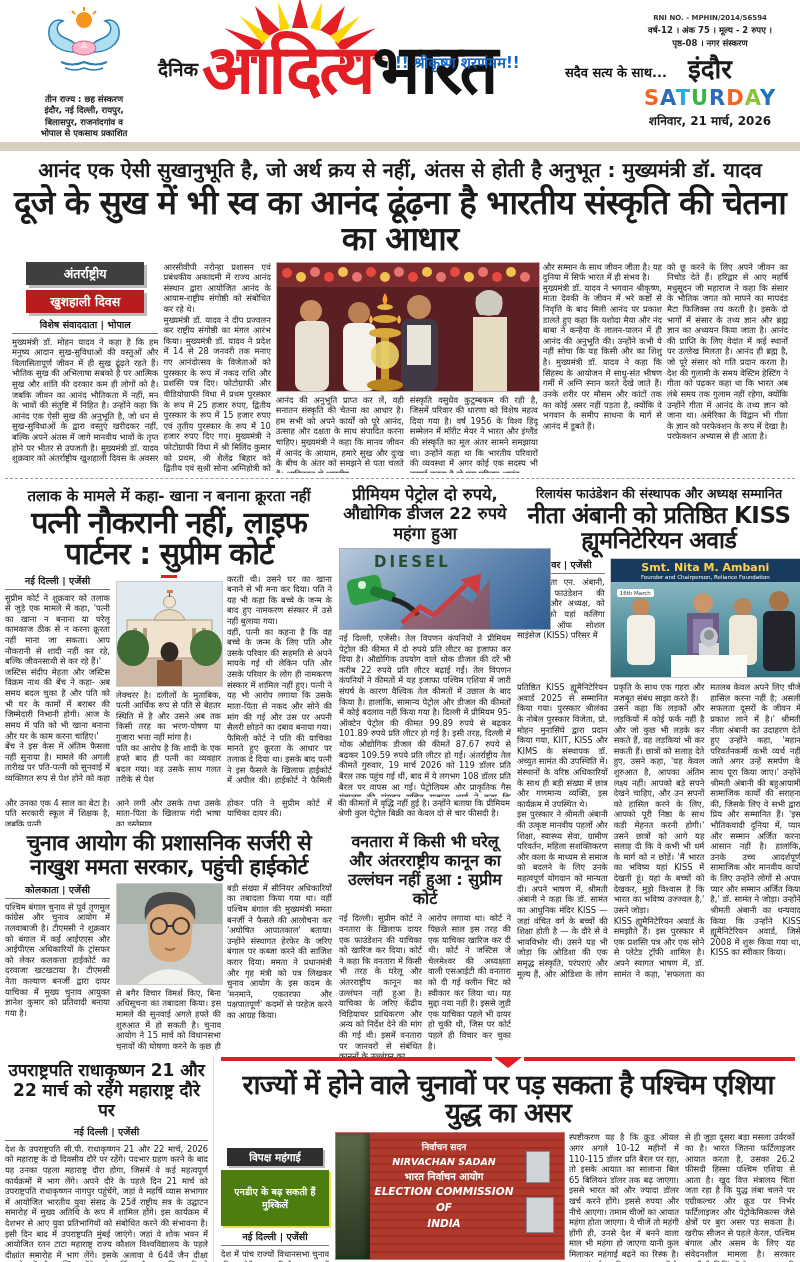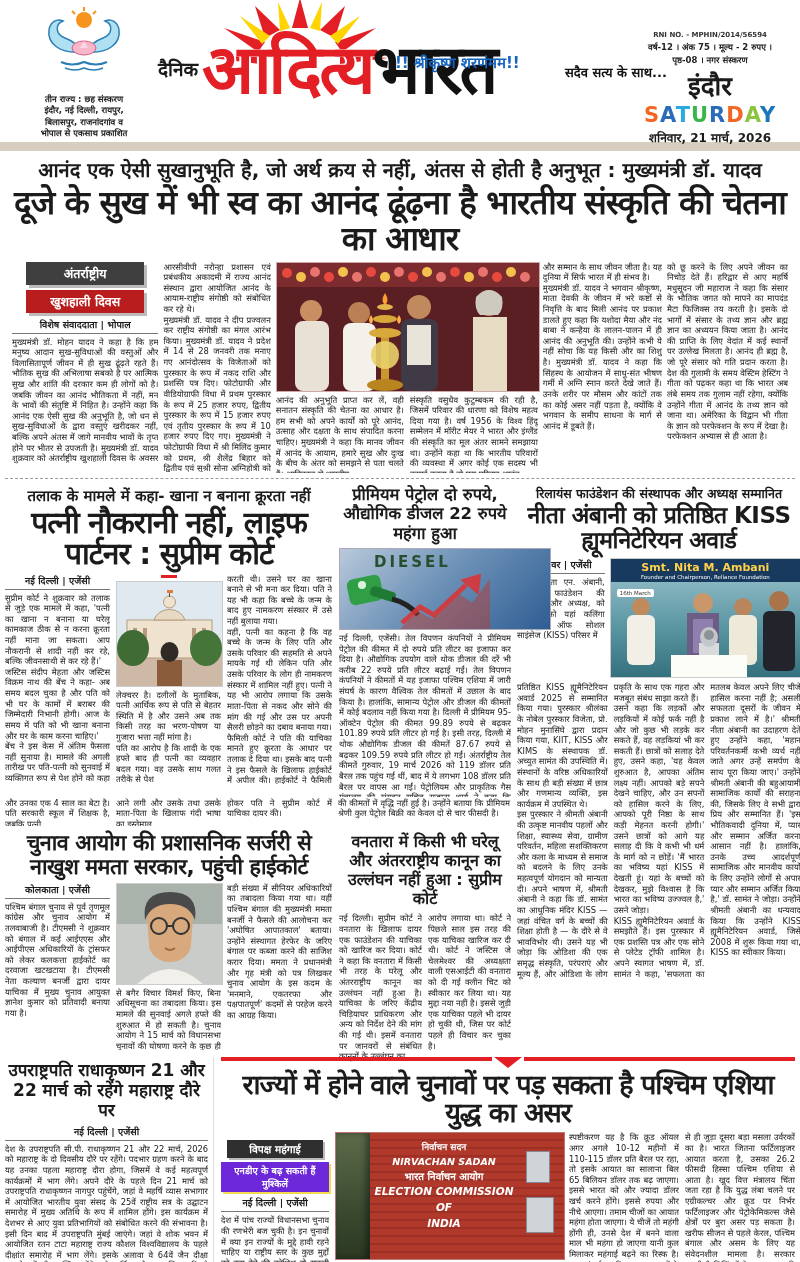--- a/index.html
+++ b/index.html
@@ -11,21 +11,21 @@
   .logo-lines{font-size:8.5px;font-weight:bold;line-height:1.35;white-space:pre-line;color:#222;margin-top:2px;}
   .center-title{position:absolute;left:150px;top:0;width:520px;height:142px;}
   .daily{position:absolute;left:8px;top:56px;font-size:19px;font-weight:800;}
   .burst{position:absolute;left:60px;top:-2px;}
   .big-title{position:absolute;left:52px;top:26px;white-space:nowrap;font-weight:800;
              font-size:68px;line-height:1.3;letter-spacing:-3px;}
   .title-red{color:#e31e24;text-shadow:2px 0 0 #fff,-2px 0 0 #fff;}
   .title-black{color:#111;}
   .slogan{position:absolute;left:395px;top:52px;font-size:15px;font-weight:800;color:#1565c0;white-space:nowrap;}
   .tagline{position:absolute;left:565px;top:63px;font-size:13px;font-weight:800;color:#111;white-space:nowrap;}
-  .mast-right{position:absolute;right:6px;top:14px;width:168px;text-align:center;margin-top:17px;}
+  .mast-right{position:absolute;right:6px;top:14px;width:168px;text-align:center;}
   .rni{font-size:7px;font-weight:bold;color:#333;}
   .meta{font-size:8.5px;font-weight:bold;color:#222;margin-top:2px;}
   .city{font-size:26px;font-weight:800;margin-top:2px;}
   .day{font-size:21px;font-weight:800;letter-spacing:1px;margin-top:0;}
   .sat0{color:#f26522}.sat1{color:#2b6cb8}.sat2{color:#29abe2}.sat3{color:#39b54a}
   .sat4{color:#2b6cb8}.sat5{color:#f26522}.sat6{color:#8bc53f}.sat7{color:#1b75bb}
   .date{font-size:12px;font-weight:800;margin-top:2px;}
   .beige-bar{height:9px;background:#d8cec0;margin:0 0 2px 0;}
   
   .strapline{text-align:center;font-size:20px;font-weight:800;padding:3px 0 1px;}
@@ -100,23 +100,23 @@
   .election{width:574px;}
   .pointer{position:relative;height:12px;}
   .pointer .tri{position:absolute;left:50%;top:0;margin-left:-14px;width:0;height:0;
                 border-left:14px solid transparent;border-right:14px solid transparent;border-top:11px solid #e31e24;}
   .pointer .barL{position:absolute;left:0;top:0;width:calc(50% - 16px);height:4px;background:#e31e24;}
   .pointer .barR{position:absolute;right:0;top:0;width:calc(50% - 16px);height:4px;background:#e31e24;}
   .election-headline{text-align:center;font-size:27px;font-weight:800;line-height:1.05;letter-spacing:-1px;padding:2px 0 5px;}
   .election-content{display:flex;gap:6px;height:192px;}
   .el-colA{width:108px;}
   .label-black{display:block;background:#2f2f2f;color:#fff;font-size:10.5px;font-weight:800;
-               text-align:center;padding:2px;margin:8px 6px 4px;box-shadow:2px 2px 0 #bbb;}
-  .label-red{display:block;background:#6d28d9;color:#fff;font-size:9.5px;font-weight:800;
-             text-align:center;padding:2px 1px;margin:0 0 4px;box-shadow:2px 2px 0 #f5d94f;}
+               text-align:center;padding:2px;margin:16px 6px 4px;box-shadow:2px 2px 0 #bbb;}
+  .label-red{display:block;background:#4d7c0f;color:#fff;font-size:9.5px;font-weight:800;
+             text-align:center;padding:15px 1px;margin:0 0 4px;box-shadow:2px 2px 0 #f5d94f;}
   .el-mid{width:228px;}
   .eci-photo{position:relative;width:228px;height:126px;overflow:hidden;border:1px solid #b77;
              background:repeating-linear-gradient(180deg,#b0392c 0 6px,#9c3024 6px 8px);}
   .eci-tree{position:absolute;left:0;top:0;width:34px;height:126px;
             background:linear-gradient(180deg,#5d6b4a,#3c4a30 60%,#2c3823);box-shadow:inset -4px 0 6px rgba(0,0,0,.4);}
   .eci-text{position:absolute;left:38px;top:8px;width:140px;text-align:center;color:#fff;}
   .eci-text div{line-height:1.5;}
   .eci-l0{font-size:9px;font-weight:bold;}
   .eci-l1{font-size:9.5px;font-weight:800;font-style:italic;}
   .eci-l2{font-size:10px;font-weight:bold;}

